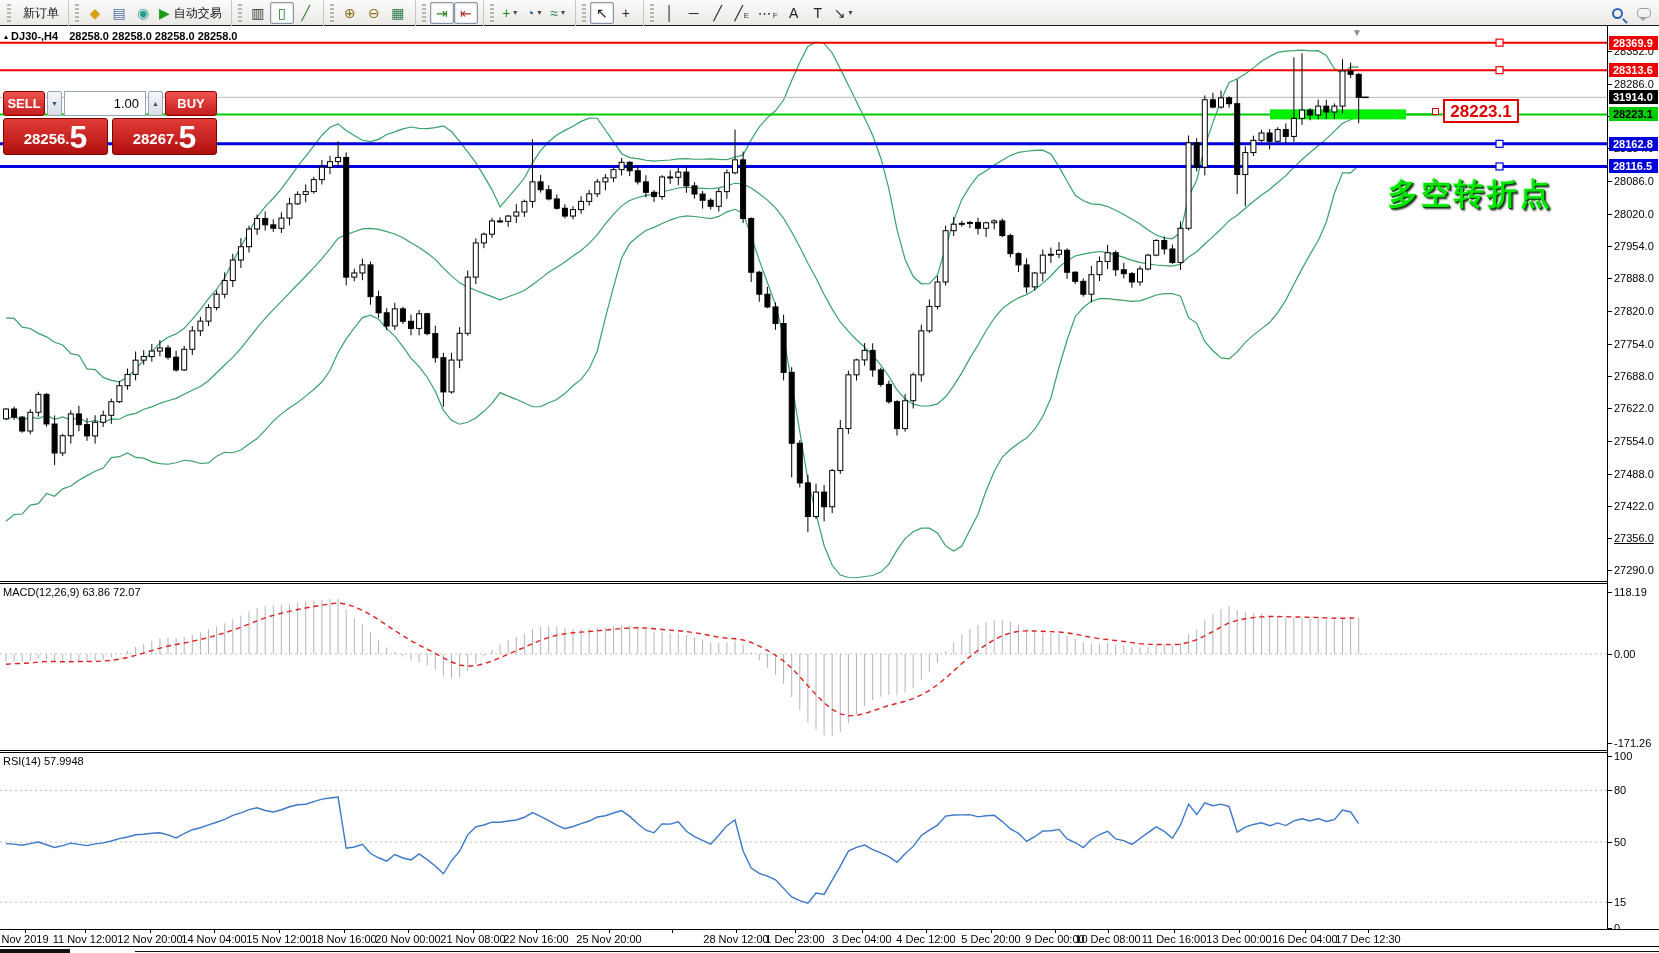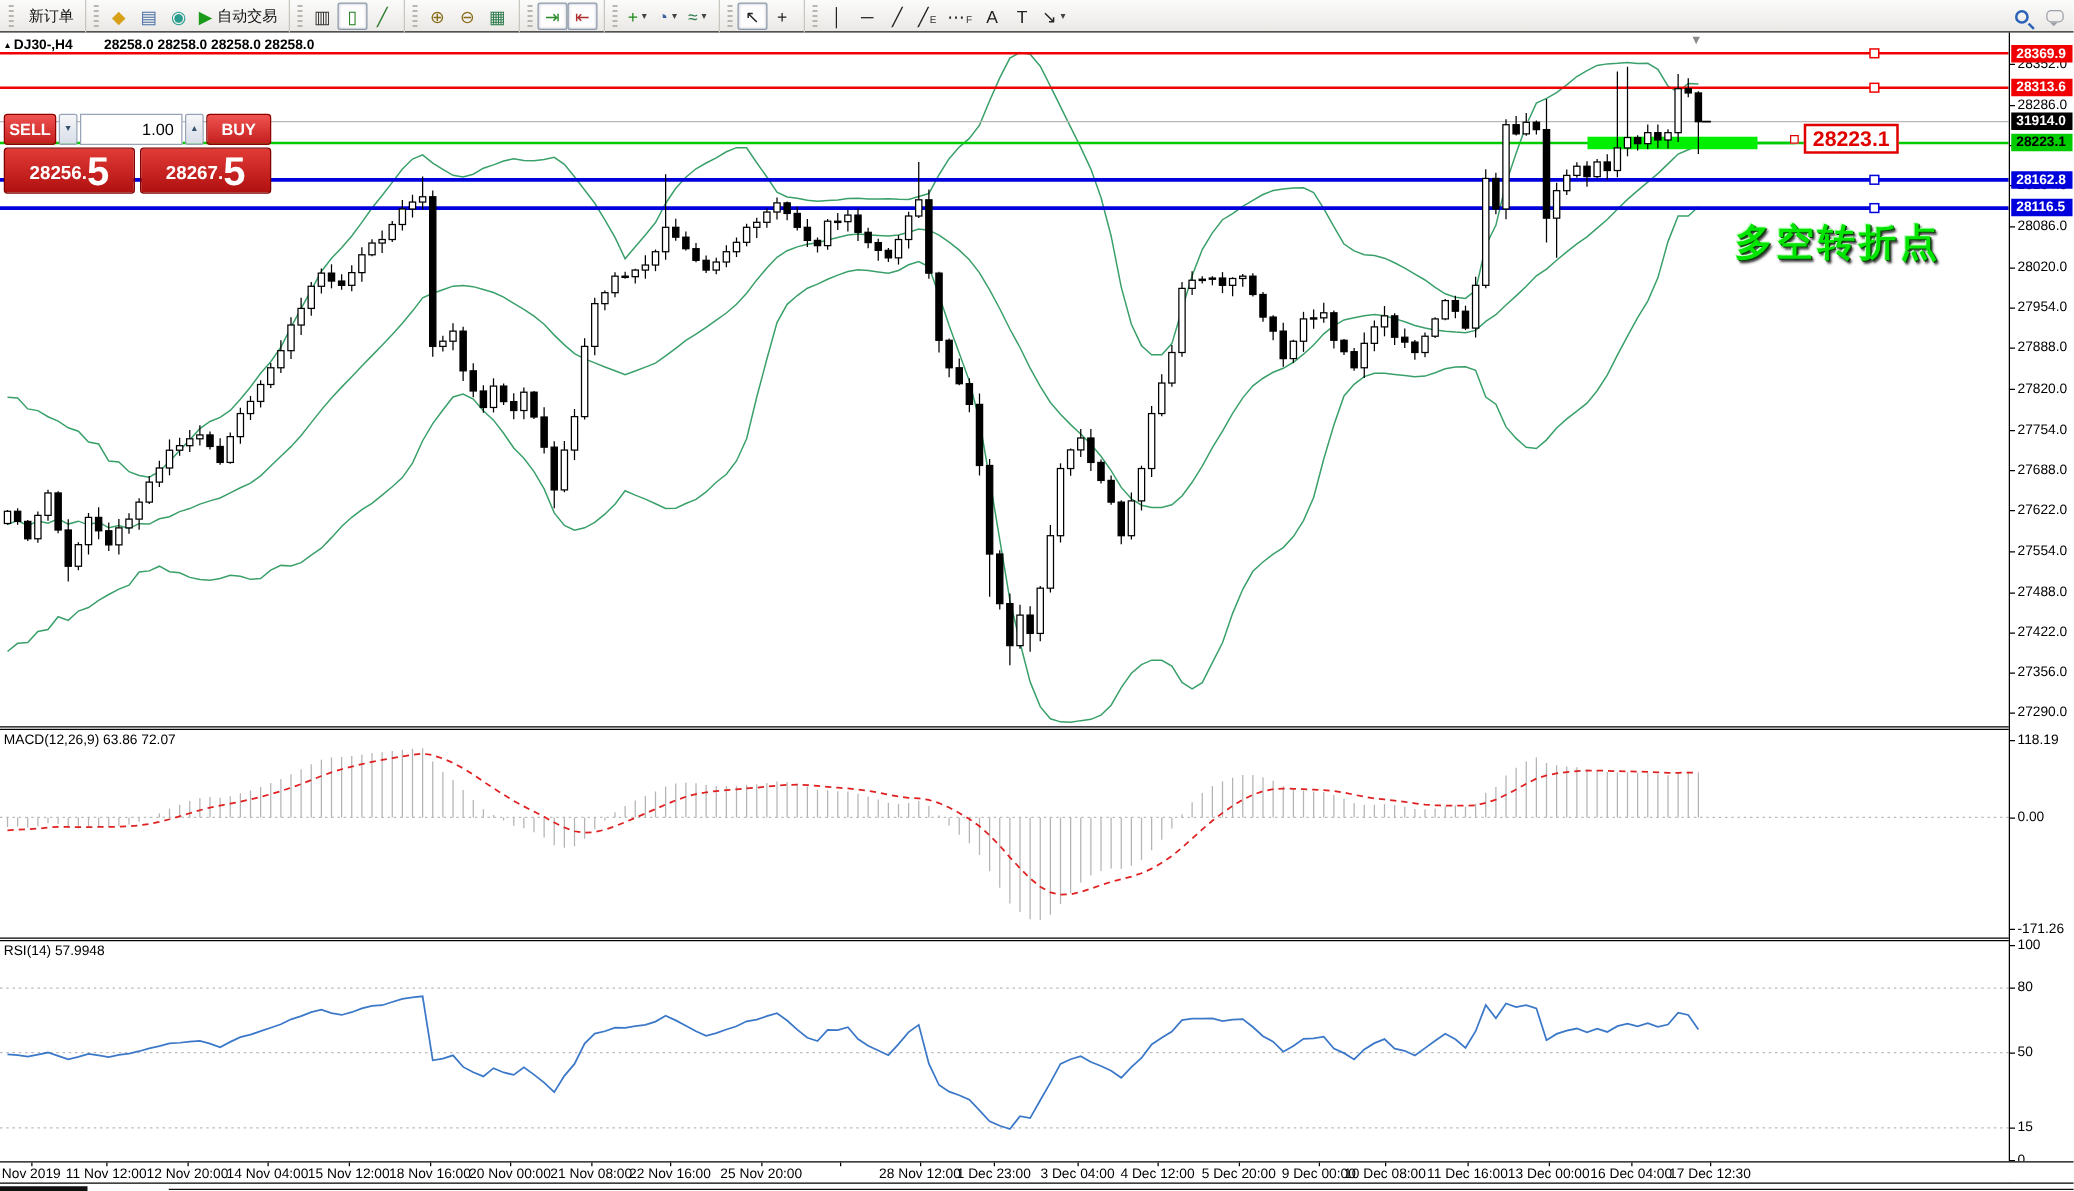--- a/index.html
+++ b/index.html
@@ -192,21 +192,21 @@
     <div class="tb-right">
       <span class="mag"></span>
       <span class="chat"></span>
     </div>
   </div>
 
 <div id="chart-root">
   <div id="chart-title">
     <span class="mkr">▴</span>
     <span>DJ30-,H4</span>
-    <span style="margin-left:22px;">28258.0  28258.0  28258.0  28258.0</span>
+    <span style="margin-left:8px;">28258.0  28258.0  28258.0  28258.0</span>
   </div>
   <div id="shift-marker">▼</div>
 
   <svg id="svg-main" width="1607" height="555" style="top:0;">
       <polyline points="6,291.88070773211854 14.1,292.39797705647106 22.2,301.11248440501873 30.299999999999997,302.4891835239554 38.4,307.3844172637067 46.5,310.85267324521914 54.599999999999994,316.22791841555147 62.699999999999996,319.0181272682626 70.8,327.68918971343453 78.89999999999999,329.19602464602514 87,342.84368968406335 95.1,343.6251873565075 103.19999999999999,351.3556276765235 111.3,354.3272215246907 119.39999999999999,355.77038973822073 127.5,351.1543218086671 135.6,343.2811378921586 143.7,334.3168047332692 151.79999999999998,325.8037728478983 159.9,316.934197280315 168,311.17532021586754 176.1,307.9312206698167 184.2,302.3025376796183 192.29999999999998,293.31378118242776 200.39999999999998,283.5858756371307 208.5,272.5476331584673 216.6,263.4043548085199 224.7,251.7305996481996 232.79999999999998,235.88207576976262 240.89999999999998,220.77739888106487 249,206.12942304440492 257.1,191.20111181730977 265.2,180.62990514827692 273.3,172.25272340922788 281.4,162.79186582368325 289.5,151.88417441594908 297.59999999999997,140.3707549369562 305.7,130.38013770789706 313.8,119.92350585123785 321.9,109.23710639110257 330,101.2649146360925 338.09999999999997,97.89010749358228 346.2,104.42287052139292 354.3,109.4669734267525 362.4,114.28059283019176 370.5,115.56489486916105 378.59999999999997,113.35448154781146 386.7,108.54926101580415 394.79999999999995,105.92385524423582 402.9,102.85105837150037 411,101.0096377926638 419.09999999999997,102.36180013365993 427.2,102.61329546012355 435.29999999999995,101.63713723758994 443.4,99.85552685762349 451.5,105.4966372073007 459.59999999999997,115.4533944569549 467.7,125.98771440500646 475.79999999999995,136.6150365491505 483.9,149.9269419980264 492,163.861784113576 500.09999999999997,181.003071045997 508.2,171.37921440942927 516.3,162.0638832392853 524.4,152.02155706084298 532.5,136.8027530692203 540.6,124.65519476168163 548.6999999999999,115.75134662476988 556.8,109.00738616792606 564.9,104.39269534335656 573,100.27308387637753 581.1,95.40936733509281 589.1999999999999,92.11545446681782 597.3,92.27331219284801 605.4,104.23632964770883 613.5,115.60976795731403 621.6,127.66928823769214 629.6999999999999,131.62440948575502 637.8,132.55891553090302 645.9,134.25743254584617 654,135.02902314683007 662.1,134.48173178255522 670.1999999999999,133.97968616116123 678.3,132.79817297332448 686.4,132.66420060959274 694.5,133.2406261337503 702.6,133.26538179031328 710.6999999999999,132.93345104554987 718.8,133.42604565291788 726.9,133.66911816775666 735,131.26824632483044 743.1,128.87317061489807 751.1999999999999,113.79759625958809 759.3,100.9681083615281 767.4,91.66537355600283 775.5,84.746956714582 783.5999999999999,74.06700145873727 791.6999999999999,54.59624549733161 799.8,36.34896453577354 807.9,20.47451996681597 816,16.005719694669533 824.0999999999999,17.42891719277869 832.1999999999999,26.972322841601947 840.3,42.86343034671798 848.4,59.33071692956088 856.5,75.64876124977214 864.5999999999999,91.90741216609965 872.6999999999999,109.2957477477029 880.8,131.96644262841085 888.9,162.7742817098564 897,203.6961807059649 905.0999999999999,233.43750480152582 913.1999999999999,250.55639883373672 921.3,257.81830512775673 929.4,257.7084244315859 937.5,248.87856689318983 945.5999999999999,221.6647305912761 953.6999999999999,194.65541966592835 961.8,173.6384908392104 969.9,160.28427802762738 978,149.75637866056564 986.0999999999999,144.8415319419876 994.1999999999999,139.12233072769067 1002.3,134.23748980901104 1010.4,129.5951033478999 1018.5,126.43064914312686 1026.6,125.2251887698842 1034.7,124.38616222517227 1042.8,124.21256620234743 1050.8999999999999,128.01061538000465 1059,140.89356234653806 1067.1,155.26207327469848 1075.2,169.21053494442984 1083.3,174.76195111654485 1091.3999999999999,177.8044837957453 1099.5,178.467964322423 1107.6,180.54663244300858 1115.7,184.18601624740995 1123.8,188.45188099849202 1131.8999999999999,193.32593825625952 1140,197.98133814393302 1148.1,203.92295408003108 1156.2,209.02411302609536 1164.3,211.82675278147434 1172.3999999999999,212.76718893134927 1180.5,206.33247455594736 1188.6,170.54378409167765 1196.7,154.24821811173052 1204.8,120.57128126514627 1212.8999999999999,96.6072644983385 1221,74.21824240430212 1229.1,56.47659541531399 1237.2,52.68720788430635 1245.3,48.03823651039624 1253.3999999999999,41.85375082711371 1261.5,35.23286837982666 1269.6,30.451880509215005 1277.7,26.361045473540383 1285.8,25.10422540498953 1293.8999999999999,24.695342401657022 1302,24.070777633547234 1310.1,24.777300563453707 1318.2,24.664925088988422 1326.3,29.52730819004384 1334.3999999999999,42.88551832912196 1342.5,47.658917581691654 1350.6,40.786012103739345 1358.7,41.17896499182113 " fill="none" stroke="#3aa06a" stroke-width="1.2"></polyline>
       <polyline points="6,393.5321302816901 14.1,390.5176481369348 22.2,394.5482379256672 30.299999999999997,390.8030843379336 38.4,392.51303152103225 46.5,389.10904666887774 54.599999999999994,393.26177554211716 62.699999999999996,390.9333619148636 70.8,393.86469994303263 78.89999999999999,391.7137147864301 87,396.2328609131907 95.1,394.4537833183186 103.19999999999999,396.72133746091 111.3,392.9350258411882 119.39999999999999,393.23407884512045 127.5,389.06053511838195 135.6,387.35058793528333 143.7,383.2610764951041 151.79999999999998,380.85041068652646 159.9,377.308377235824 168,374.7154797125144 176.1,372.3558421389635 184.2,368.2702343105229 192.29999999999998,364.1984864898004 200.39999999999998,360.53673976022725 208.5,354.71613176211457 216.6,346.7770912691533 224.7,339.016707915119 232.79999999999998,331.32194559117534 240.89999999999998,322.4262800666333 249,312.08213010908645 257.1,301.89157742226837 265.2,292.3689660048078 273.3,283.6970910048078 281.4,275.3171117086654 289.5,266.7881906466715 297.59999999999997,258.5012665678596 305.7,250.2547304728277 313.8,241.68304375492932 321.9,232.6447515014082 330,222.86854679859417 338.09999999999997,212.2424464464815 346.2,208.63329195098015 354.3,205.73820393349175 362.4,202.92657918419704 370.5,202.38004527389901 378.59999999999997,203.30916543450175 386.7,205.58106100734244 394.79999999999995,208.0238426974833 402.9,211.751885473313 411,216.72191571255001 419.09999999999997,221.48534000832464 427.2,226.92374992832637 435.29999999999995,233.39712140720138 443.4,242.08874312194843 451.5,249.9002557675956 459.59999999999997,256.84364991683185 467.7,261.1185178745765 475.79999999999995,264.2839689926053 483.9,267.63182906334544 492,270.59622178242506 500.09999999999997,273.7925833131829 508.2,270.7391062005033 516.3,267.6925335516698 524.4,264.5169173544867 532.5,258.7763803826557 540.6,252.6229645672882 548.6999999999999,246.271732172922 556.8,241.24123927478686 564.9,235.97952147587282 573,230.039900129345 581.1,224.42150224202106 589.1999999999999,217.43373561218155 597.3,208.63972152767448 605.4,197.93633736478446 613.5,188.41487753603866 621.6,179.86514162054573 629.6999999999999,174.547239695612 637.8,171.4937625829324 645.9,169.4010383142806 654,168.17964746921018 662.1,165.96039861450691 670.1999999999999,164.0244098092315 678.3,162.0270299825992 686.4,161.24980912167152 694.5,161.86050454420672 702.6,162.3876403585376 710.6999999999999,162.75405761205872 718.8,161.9218744538594 726.9,159.76019920214185 735,157.27222371768372 743.1,158.12767414621717 751.1999999999999,162.04652475063716 759.3,167.6649226379611 767.4,174.11949870413994 775.5,181.81426102808717 783.5999999999999,192.31822229568922 791.6999999999999,205.94158196710538 799.8,220.99447126529364 807.9,237.20522454771407 816,251.98405377306264 824.0999999999999,268.47283018151336 832.1999999999999,283.13314392911803 840.3,295.9577478023557 848.4,305.40684366328514 856.5,313.69997124486184 864.5999999999999,321.2063300289578 872.6999999999999,329.3896486909296 880.8,339.02553921432695 888.9,350.46978488857974 897,363.9050841843544 905.0999999999999,373.01675109735794 913.1999999999999,378.1465926466537 921.3,379.9786789142593 929.4,379.9528211187297 937.5,377.87645668210996 945.5999999999999,370.7923897807015 953.6999999999999,359.84068468951983 961.8,346.8641598279513 969.9,332.1602848474635 978,318.96926372070294 986.0999999999999,304.7723632697675 994.1999999999999,292.2923164964594 1002.3,282.6433288204031 1010.4,276.5848692593485 1018.5,271.833775128476 1026.6,268.6581589312929 1034.7,263.8109548327714 1042.8,257.35068050655536 1050.8999999999999,249.97895505682237 1059,241.0628018878083 1067.1,234.63771799697375 1075.2,229.9635726309736 1083.3,228.13148636336797 1091.3999999999999,226.54347619927435 1099.5,225.51945477897198 1107.6,226.61870653953534 1115.7,228.898536630717 1123.8,231.4134327275291 1131.8999999999999,234.3919555953391 1140,236.42756528682577 1148.1,238.04414003352875 1156.2,239.02125270958507 1164.3,239.69002006192545 1172.3999999999999,240.1300817356614 1180.5,238.29799546805577 1188.6,231.09178948214029 1196.7,225.8014495665773 1204.8,218.03340379193048 1212.8999999999999,210.67515565011348 1221,203.05367677687295 1229.1,194.62607994588703 1237.2,189.2848203823097 1245.3,182.20075348090126 1253.3999999999999,175.48310383301393 1261.5,169.05664109838673 1269.6,163.4870988448667 1277.7,156.4763153941614 1285.8,149.6132678888996 1293.8999999999999,141.4299492269278 1302,133.4828078452974 1310.1,126.4720243945939 1318.2,119.75437474670657 1326.3,112.90536971830915 1334.3999999999999,105.08846830985844 1342.5,97.22271126760563 1350.6,93.80281690140845 1358.7,90.30963908450633 " fill="none" stroke="#3aa06a" stroke-width="1.2"></polyline>
       <polyline points="6,495.18355283126175 14.1,488.6373192173985 22.2,487.9839914463156 30.299999999999997,479.11698515191193 38.4,477.6416457783577 46.5,467.3654200925363 54.599999999999994,470.2956326686828 62.699999999999996,462.8485965614646 70.8,460.0402101726308 78.89999999999999,454.231404926835 87,449.62203214231795 95.1,445.2823792801296 103.19999999999999,442.0870472452965 111.3,431.54283015768556 119.39999999999999,430.69776795202023 127.5,426.9667484280968 135.6,431.4200379784081 143.7,432.2053482569389 151.79999999999998,435.8970485251546 159.9,437.68255719133305 168,438.2556392091613 176.1,436.78046360811027 184.2,434.2379309414275 192.29999999999998,435.08319179717313 200.39999999999998,437.48760388332374 208.5,436.8846303657619 216.6,430.14982772978664 224.7,426.30281618203844 232.79999999999998,426.7618154125881 240.89999999999998,424.0751612522017 249,418.0348371737679 257.1,412.582043027227 265.2,404.1080268613386 273.3,395.14145860038764 281.4,387.84235759364753 289.5,381.6922068773939 297.59999999999997,376.6317781987631 305.7,370.1293232377583 313.8,363.4425816586208 321.9,356.0523966117138 330,344.47217896109584 338.09999999999997,326.5947853993807 346.2,312.8437133805674 354.3,302.009434440231 362.4,291.57256553820235 370.5,289.195195678637 378.59999999999997,293.2638493211921 386.7,302.6128609988807 394.79999999999995,310.1238301507307 402.9,320.6527125751256 411,332.43419363243623 419.09999999999997,340.60887988298936 427.2,351.2342043965292 435.29999999999995,365.1571055768128 443.4,384.32195938627336 451.5,394.3038743278906 459.59999999999997,398.2339053767087 467.7,396.24932134414655 475.79999999999995,391.95290143606013 483.9,385.3367161286646 492,377.33065945127413 500.09999999999997,366.5820955803688 508.2,370.0989979915773 516.3,373.32118386405426 524.4,377.0122776481304 532.5,380.7500076960911 540.6,380.5907343728947 548.6999999999999,376.792117721074 556.8,373.47509238164764 564.9,367.56634760838904 573,359.8067163823125 581.1,353.43363714894934 589.1999999999999,342.7520167575453 597.3,325.006130862501 605.4,291.6363450818601 613.5,261.2199871147633 621.6,232.06099500339928 629.6999999999999,217.470069905469 637.8,210.42860963496176 645.9,204.54464408271502 654,201.3302717915903 662.1,197.4390654464586 670.1999999999999,194.06913345730177 678.3,191.25588699187392 686.4,189.8354176337503 694.5,190.48038295466316 702.6,191.50989892676193 710.6999999999999,192.5746641785676 718.8,190.4177032548009 726.9,185.851280236527 735,183.27620111053702 743.1,187.3821776775363 751.1999999999999,210.29545324168626 759.3,234.36173691439413 767.4,256.5736238522771 775.5,278.8815653415923 783.5999999999999,310.56944313264125 791.6999999999999,357.28691843687915 799.8,405.63997799481376 807.9,453.9359291286122 816,487.96238785145573 824.0999999999999,519.516743170248 832.1999999999999,539.2939650166342 840.3,549.0520652579935 848.4,551.4829703970094 856.5,551.7511812399516 864.5999999999999,550.5052478918159 872.6999999999999,549.4835496341564 880.8,546.0846358002431 888.9,538.165288067303 897,524.1139876627439 905.0999999999999,512.59599739319 913.1999999999999,505.73678645957057 921.3,502.1390527007619 929.4,502.1972178058734 937.5,506.8743464710301 945.5999999999999,519.9200489701268 953.6999999999999,525.0259497131113 961.8,520.0898288166921 969.9,504.03629166729957 978,488.1821487808402 986.0999999999999,464.70319459754745 994.1999999999999,445.4623022652281 1002.3,431.04916783179505 1010.4,423.5746351707971 1018.5,417.2369011138252 1026.6,412.09112909270164 1034.7,403.2357474403706 1042.8,390.4887948107633 1050.8999999999999,371.94729473364015 1059,341.2320414290785 1067.1,314.01336271924896 1075.2,290.7166103175174 1083.3,281.5010216101911 1091.3999999999999,275.28246860280336 1099.5,272.5709452355209 1107.6,272.69078063606213 1115.7,273.611057014024 1123.8,274.37498445656627 1131.8999999999999,275.4579729344187 1140,274.87379242971855 1148.1,272.1653259870264 1156.2,269.01839239307475 1164.3,267.55328734237656 1172.3999999999999,267.4929745399736 1180.5,270.2635163801642 1188.6,291.639794872603 1196.7,297.3546810214241 1204.8,315.4955263187147 1212.8999999999999,324.7430468018884 1221,331.8891111494438 1229.1,332.7755644764601 1237.2,325.88243288031305 1245.3,316.36327045140627 1253.3999999999999,309.11245683891417 1261.5,302.8804138169468 1269.6,296.52231718051837 1277.7,286.59158531478244 1285.8,274.1223103728097 1293.8999999999999,258.1645560521985 1302,242.89483805704756 1310.1,228.16674822573407 1318.2,214.84382440442474 1326.3,196.28343124657445 1334.3999999999999,167.29141829059492 1342.5,146.78650495351962 1350.6,146.81962169907754 1358.7,139.4403131771915 " fill="none" stroke="#3aa06a" stroke-width="1.2"></polyline>
       <line x1="0" y1="16.659771126759853" x2="1607" y2="16.659771126759853" stroke="#f00000" stroke-width="2"></line>
       <rect x="1496" y="13.159771126759853" width="7" height="7" fill="#fff" stroke="#f00000" stroke-width="1.2"></rect>
       <line x1="0" y1="44.16549295774719" x2="1607" y2="44.16549295774719" stroke="#f00000" stroke-width="2"></line>
@@ -769,21 +769,21 @@
       <div class="tick" style="top: 343.806px;">27688.0</div>
       <div class="tickmark" style="top: 382.051px;"></div>
       <div class="tick" style="top: 376.051px;">27622.0</div>
       <div class="tickmark" style="top: 415.273px;"></div>
       <div class="tick" style="top: 409.273px;">27554.0</div>
       <div class="tickmark" style="top: 447.518px;"></div>
       <div class="tick" style="top: 441.518px;">27488.0</div>
       <div class="tickmark" style="top: 479.762px;"></div>
       <div class="tick" style="top: 473.762px;">27422.0</div>
       <div class="tickmark" style="top: 512.007px;"></div>
-      <div class="tick" style="top: 506.007px;">27356.0</div>
+      <div class="tick" style="top: 506.007px; text-decoration: underline;">27356.0</div>
       <div class="tickmark" style="top: 544.252px;"></div>
       <div class="tick" style="top: 538.252px;">27290.0</div>
       <div class="badge" style="top: 9.65977px; background: rgb(240, 0, 0); color: rgb(255, 255, 255);">28369.9</div>
       <div class="badge" style="top: 37.1655px; background: rgb(240, 0, 0); color: rgb(255, 255, 255);">28313.6</div>
       <div class="badge" style="top: 64.3292px; background: rgb(0, 0, 0); color: rgb(255, 255, 255);">31914.0</div>
       <div class="badge" style="top: 81.3798px; background: rgb(0, 204, 0); color: rgb(0, 0, 0);">28223.1</div>
       <div class="badge" style="top: 110.84px; background: rgb(0, 0, 221); color: rgb(255, 255, 255);">28162.8</div>
       <div class="badge" style="top: 133.46px; background: rgb(0, 0, 221); color: rgb(255, 255, 255);">28116.5</div>
       <div class="tickmark" style="top: 566.172px;"></div>
       <div class="tick" style="top: 560.172px;">118.19</div>

